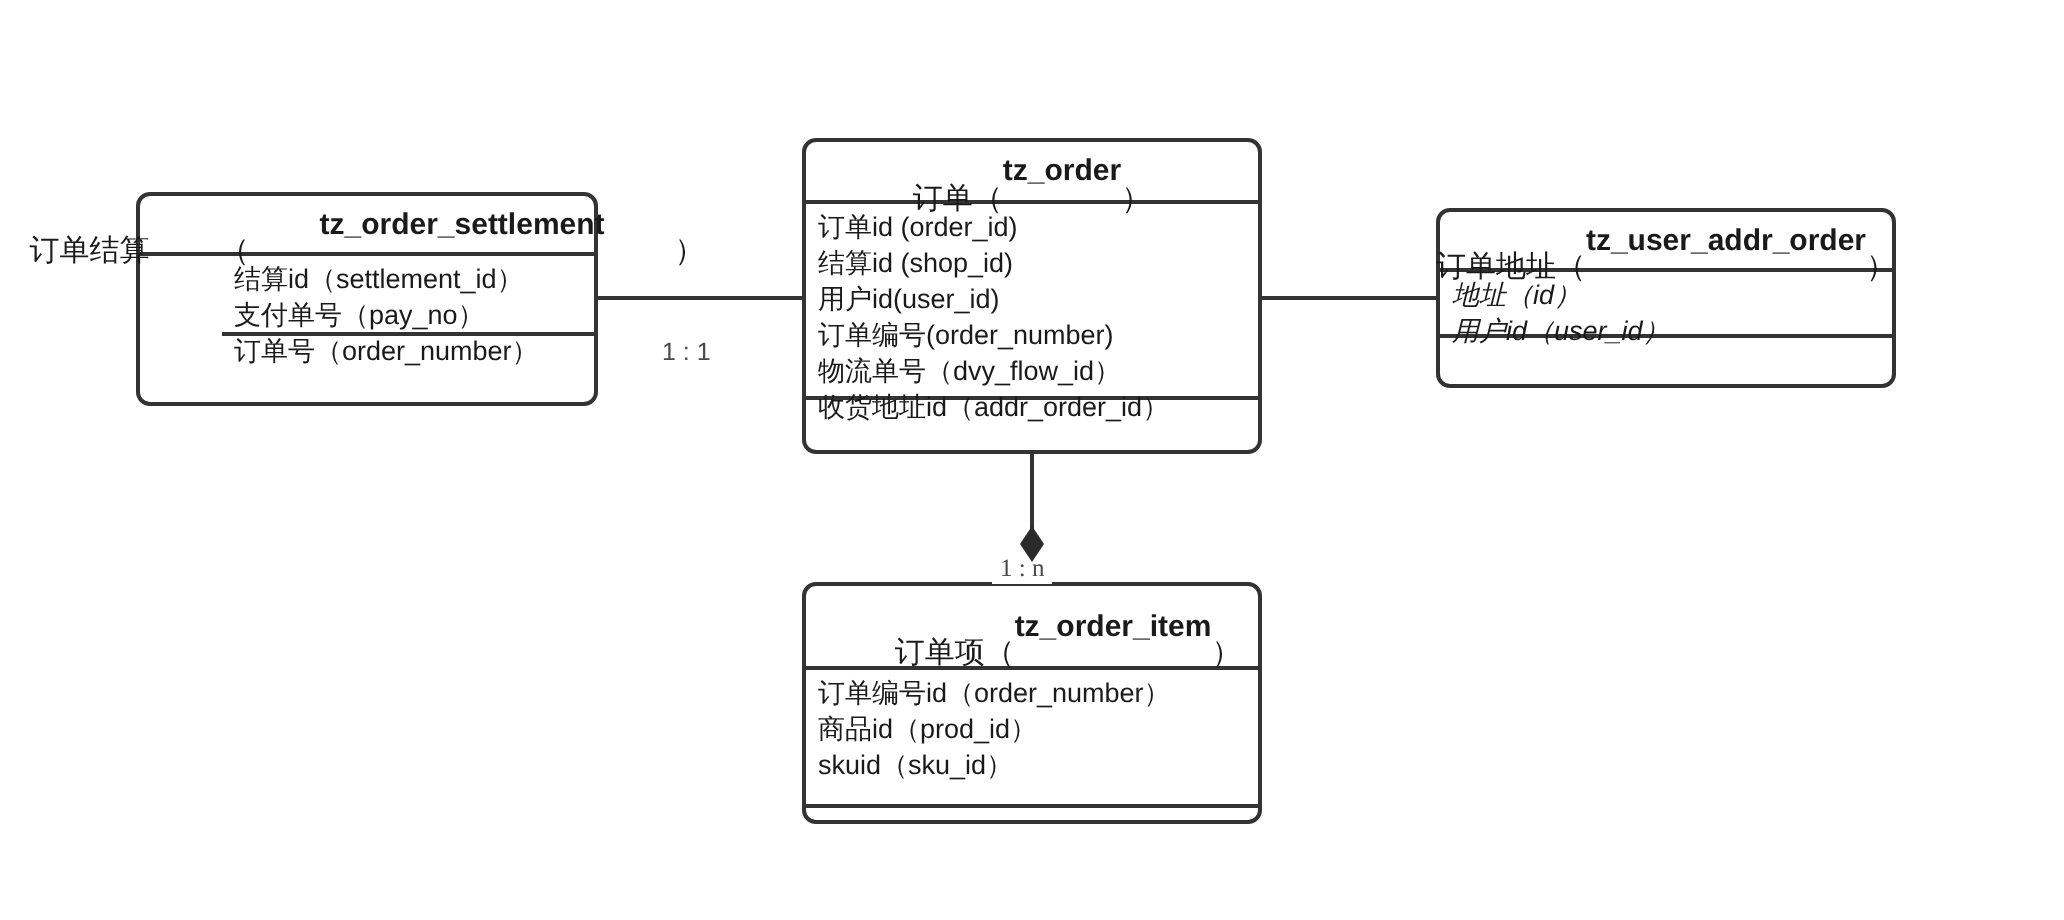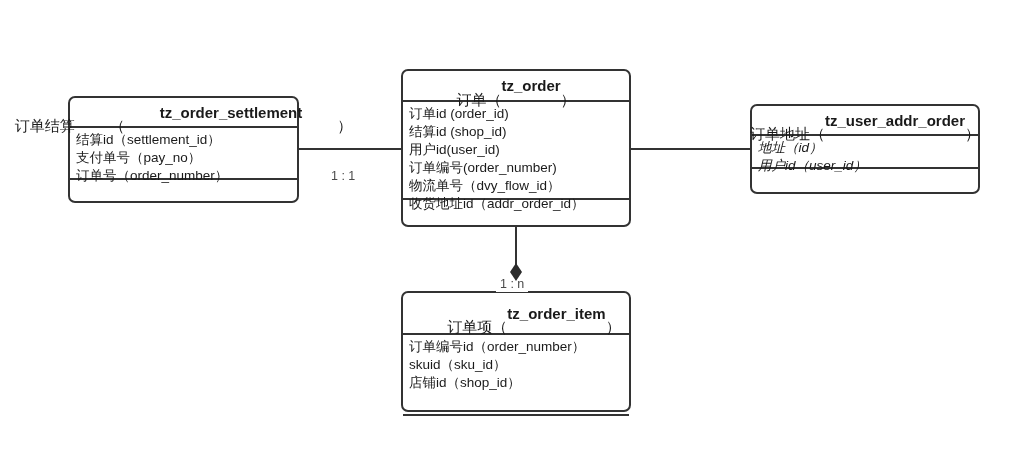--- a/index.html
+++ b/index.html
@@ -116,34 +116,34 @@
 <body>
 
 <div id="canvas">
 
   <div class="conn-h" style="left:299px; top:148px; width:102px;"></div>
   <div class="conn-label" style="left:327px; top:141px;">1 : 1</div>
 
   <div class="conn-h" style="left:631px; top:148px; width:119px;"></div>
 
   <div class="conn-v" style="left:515px; top:227px; height:64px;"></div>
-  <div class="conn-label" style="left:496px; top:249px;">1 : n</div>
+  <div class="conn-label" style="left:496px; top:249px;font-family:Liberation Serif, serif;">1 : n</div>
   <div class="diamond" style="left:510px; top:263px;">
     <i class="top"></i>
     <i class="bot"></i>
   </div>
 
   <div class="entity" style="left:68px; top:96px; width:231px; height:107px;">
     <div class="entity-title" style="height:30px;gap:35px;">
       <span class="cn">订单结算</span>
       <span class="cn">（</span>
       <span class="tech">tz_order_settlement</span>
       <span class="cn">）</span>
     </div>
-    <div class="entity-fields" style="height:52px;">
+    <div class="entity-fields" style="height:40px;margin-left:41px;">
       <div class="field">结算id（settlement_id）</div>
       <div class="field">支付单号（pay_no）</div>
       <div class="field">订单号（order_number）</div>
     </div>
     <div class="entity-footer" style="height:21px;"></div>
   </div>
 
   <div class="entity" style="left:401px; top:69px; width:230px; height:158px;">
     <div class="entity-title" style="height:31px;">
       <span class="cn">订单</span>
@@ -155,42 +155,42 @@
       <div class="field">订单id (order_id)</div>
       <div class="field">结算id (shop_id)</div>
       <div class="field">用户id(user_id)</div>
       <div class="field">订单编号(order_number)</div>
       <div class="field">物流单号（dvy_flow_id）</div>
       <div class="field">收货地址id（addr_order_id）</div>
     </div>
     <div class="entity-footer" style="height:25px;"></div>
   </div>
 
-  <div class="entity" style="left:750px; top:104px; width:230px; height:90px;">
+  <div class="entity" style="left:718px; top:104px; width:230px; height:90px;">
     <div class="entity-title" style="height:30px;">
       <span class="cn">订单地址</span>
       <span class="cn">（</span>
       <span class="tech">tz_user_addr_order</span>
       <span class="cn">）</span>
     </div>
     <div class="entity-fields" style="height:33px;font-style:italic;">
       <div class="field">地址（id）</div>
       <div class="field">用户id（user_id）</div>
     </div>
     <div class="entity-footer" style="height:23px;"></div>
   </div>
 
   <div class="entity" style="left:401px; top:291px; width:230px; height:121px;">
     <div class="entity-title" style="height:42px;padding-left:36px;">
       <span class="cn">订单项</span>
       <span class="cn">（</span>
       <span class="tech">tz_order_item</span>
       <span class="cn">）</span>
     </div>
-    <div class="entity-fields" style="height:81px;">
+    <div class="entity-fields" style="height:69px;">
       <div class="field">订单编号id（order_number）</div>
+      <div class="field">商品id（prod_id）</div>
       <div class="field">skuid（sku_id）</div>
-      <div class="field">店铺id（shop_id）</div>
     </div>
     <div class="entity-footer" style="height:20px;"></div>
   </div>
 
 </div>
 
 </body></html>

